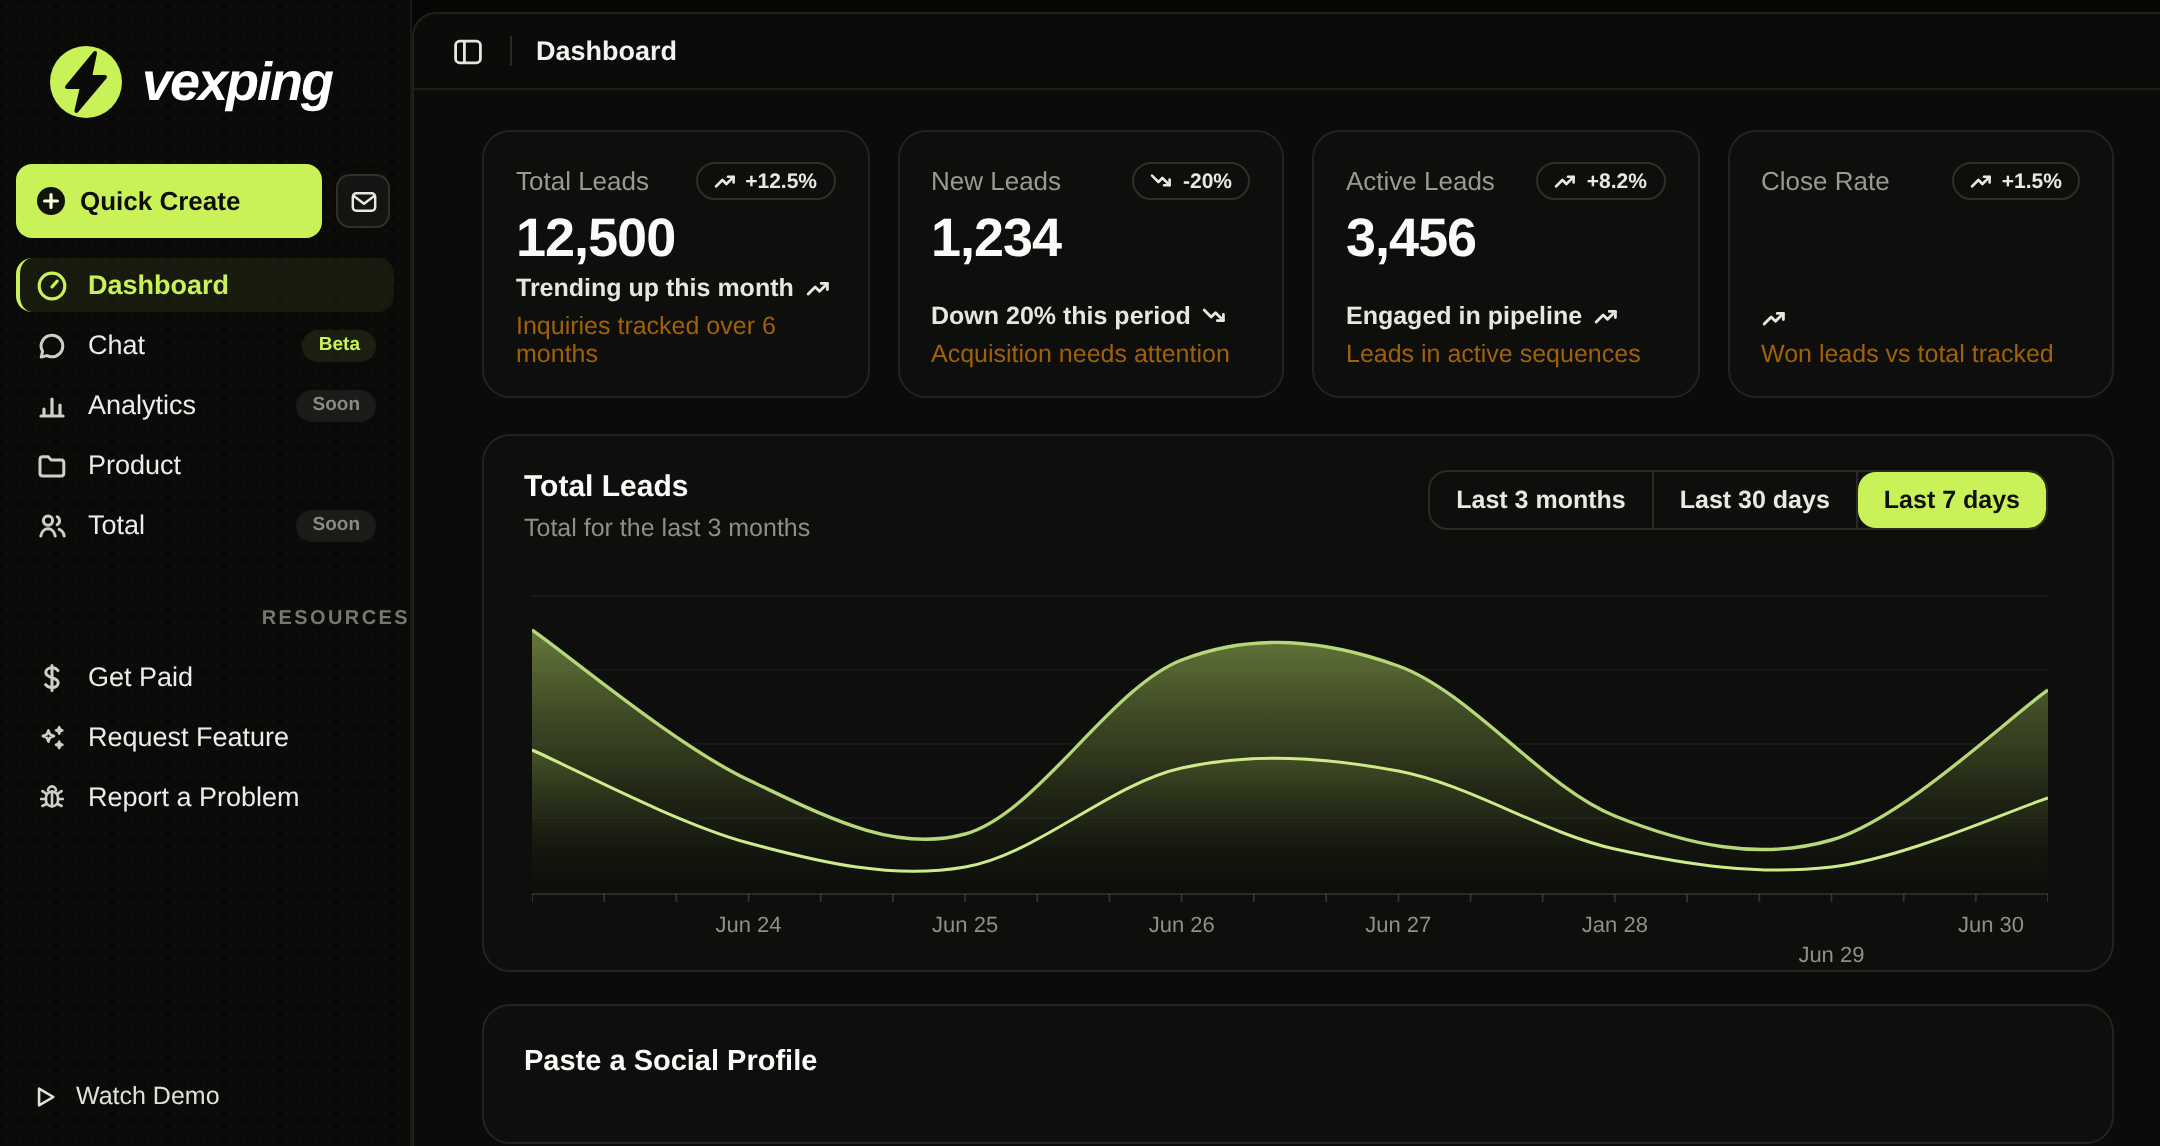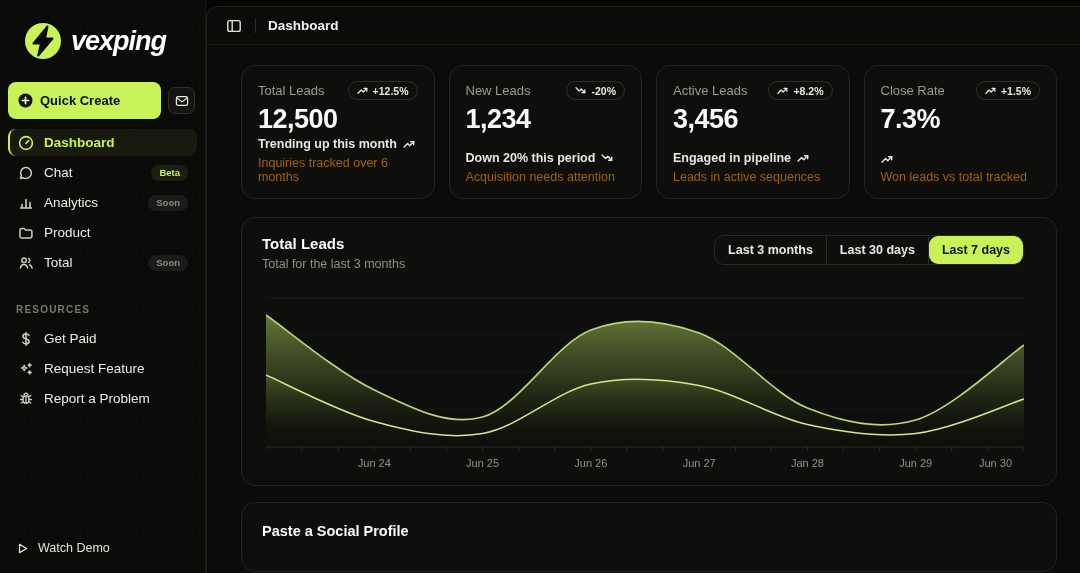--- a/index.html
+++ b/index.html
@@ -52,21 +52,21 @@
     border-left:2px solid var(--accent);
     padding-left:7px;
     color:var(--accent); font-weight:700;
   }
   .nav-item.active .icon{ color:var(--accent); }
   .badge{ margin-left:auto; font-size:9.5px; font-weight:700; padding:2.5px 8px; border-radius:999px; }
   .badge.beta{ color:var(--accent); background:rgba(201,242,89,0.09); }
   .badge.soon{ color:#8a8a84; background:#1b1b19; }
   .section-label{
     padding:0 0 0 16px; margin:28px 0 10px;
-    font-size:10px; font-weight:700; letter-spacing:1.2px; color:#77776f;
+    font-size:10px; font-weight:700; letter-spacing:1.2px; color:#77776f;text-align:right;
   }
   .watch-demo{
     margin-top:auto; display:flex; align-items:center; gap:9px;
     padding:16px 16px 18px; font-size:12.5px; font-weight:500; color:#e0e0dc; cursor:pointer;
   }
 
   
   .main{
     position:absolute; left:206px; top:6px; right:0; bottom:0;
     background:#0b0b09;
@@ -370,21 +370,20 @@
           <span class="trend-pill">
             <span>
               <svg class="ic" width="11" height="11" viewBox="0 0 11 11" fill="none" stroke="currentColor" stroke-width="1.3" stroke-linecap="round" stroke-linejoin="round">
                 <path d="M1 8.2 4.2 5l2 2L9.8 3.4"></path>
                   <path d="M7 3.4h2.8v2.8"></path>
               </svg>
             </span>
             <span>+1.5%</span>
           </span>
         </div>
-        <div class="stat-value">7.3%</div>
         <div class="stat-foot">
           <div class="stat-line1">
             <span>
               <svg class="ic" width="12" height="12" viewBox="0 0 11 11" fill="none" stroke="currentColor" stroke-width="1.3" stroke-linecap="round" stroke-linejoin="round">
                 <path d="M1 8.2 4.2 5l2 2L9.8 3.4"></path>
                   <path d="M7 3.4h2.8v2.8"></path>
               </svg>
             </span>
           </div>
           <div class="stat-line2">Won leads vs total tracked</div>
@@ -449,21 +448,21 @@
               <line x1="738.1" y1="150" x2="738.1" y2="154" stroke="rgba(255,255,255,0.14)" stroke-width="1"></line>
               <line x1="775.0" y1="150" x2="775.0" y2="154" stroke="rgba(255,255,255,0.14)" stroke-width="1"></line>
             </g>
         </svg>
         <div class="x-labels" id="x-labels">
             <span style="left: 14.2857%; transform: translateX(-50%);">Jun 24</span>
             <span style="left: 28.5714%; transform: translateX(-50%);">Jun 25</span>
             <span style="left: 42.8571%; transform: translateX(-50%);">Jun 26</span>
             <span style="left: 57.1429%; transform: translateX(-50%);">Jun 27</span>
             <span style="left: 71.4286%; transform: translateX(-50%);">Jan 28</span>
-            <span style="left: 85.7143%; transform: translateX(-50%);">Jun 29</span>
+            <span style="left: 85.7143%; transform: translateX(-50%); margin-top: 15px;">Jun 29</span>
             <span style="right: 12px;">Jun 30</span>
           </div>
       </div>
     </div>
 
     <div class="social-card dots">
       <div class="social-title">Paste a Social Profile</div>
     </div>
 
   </div>

